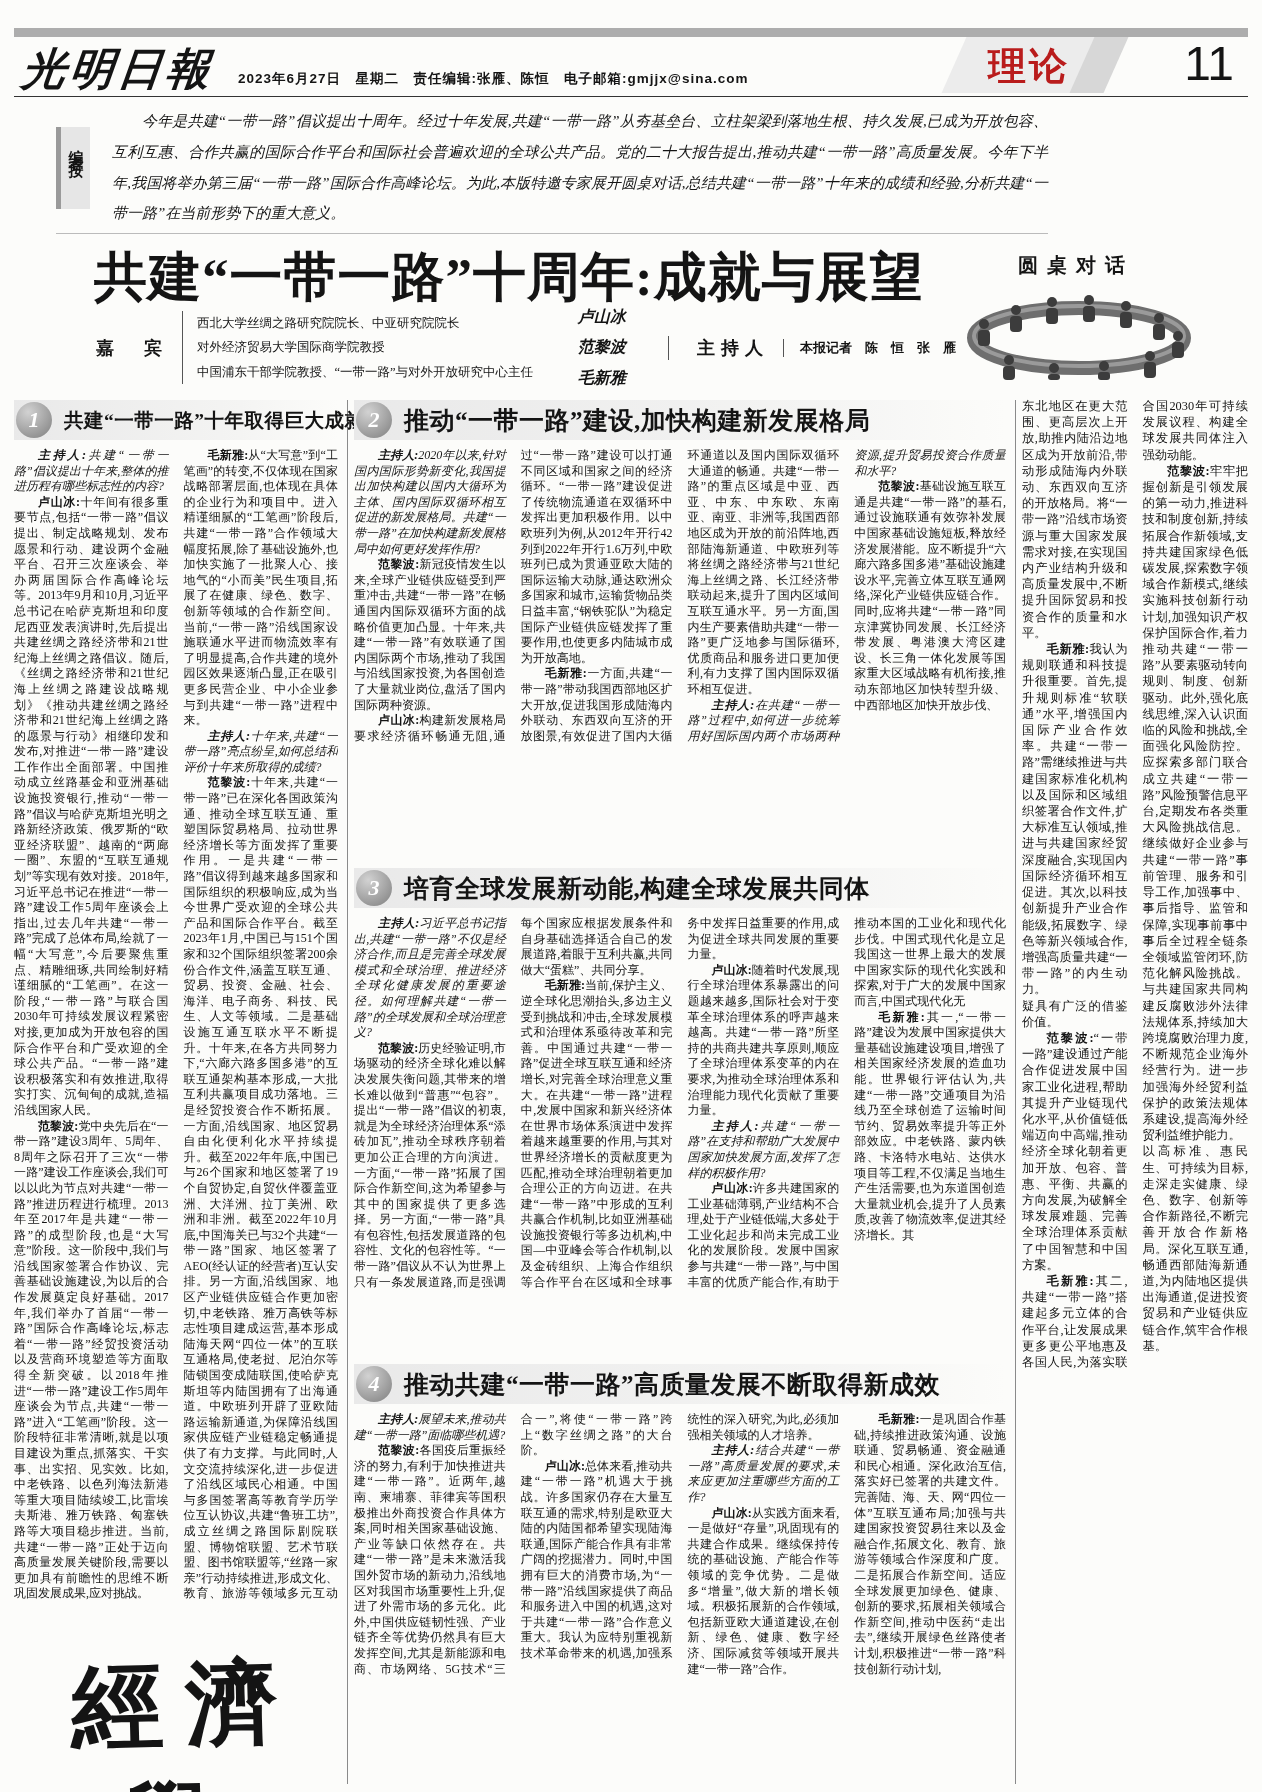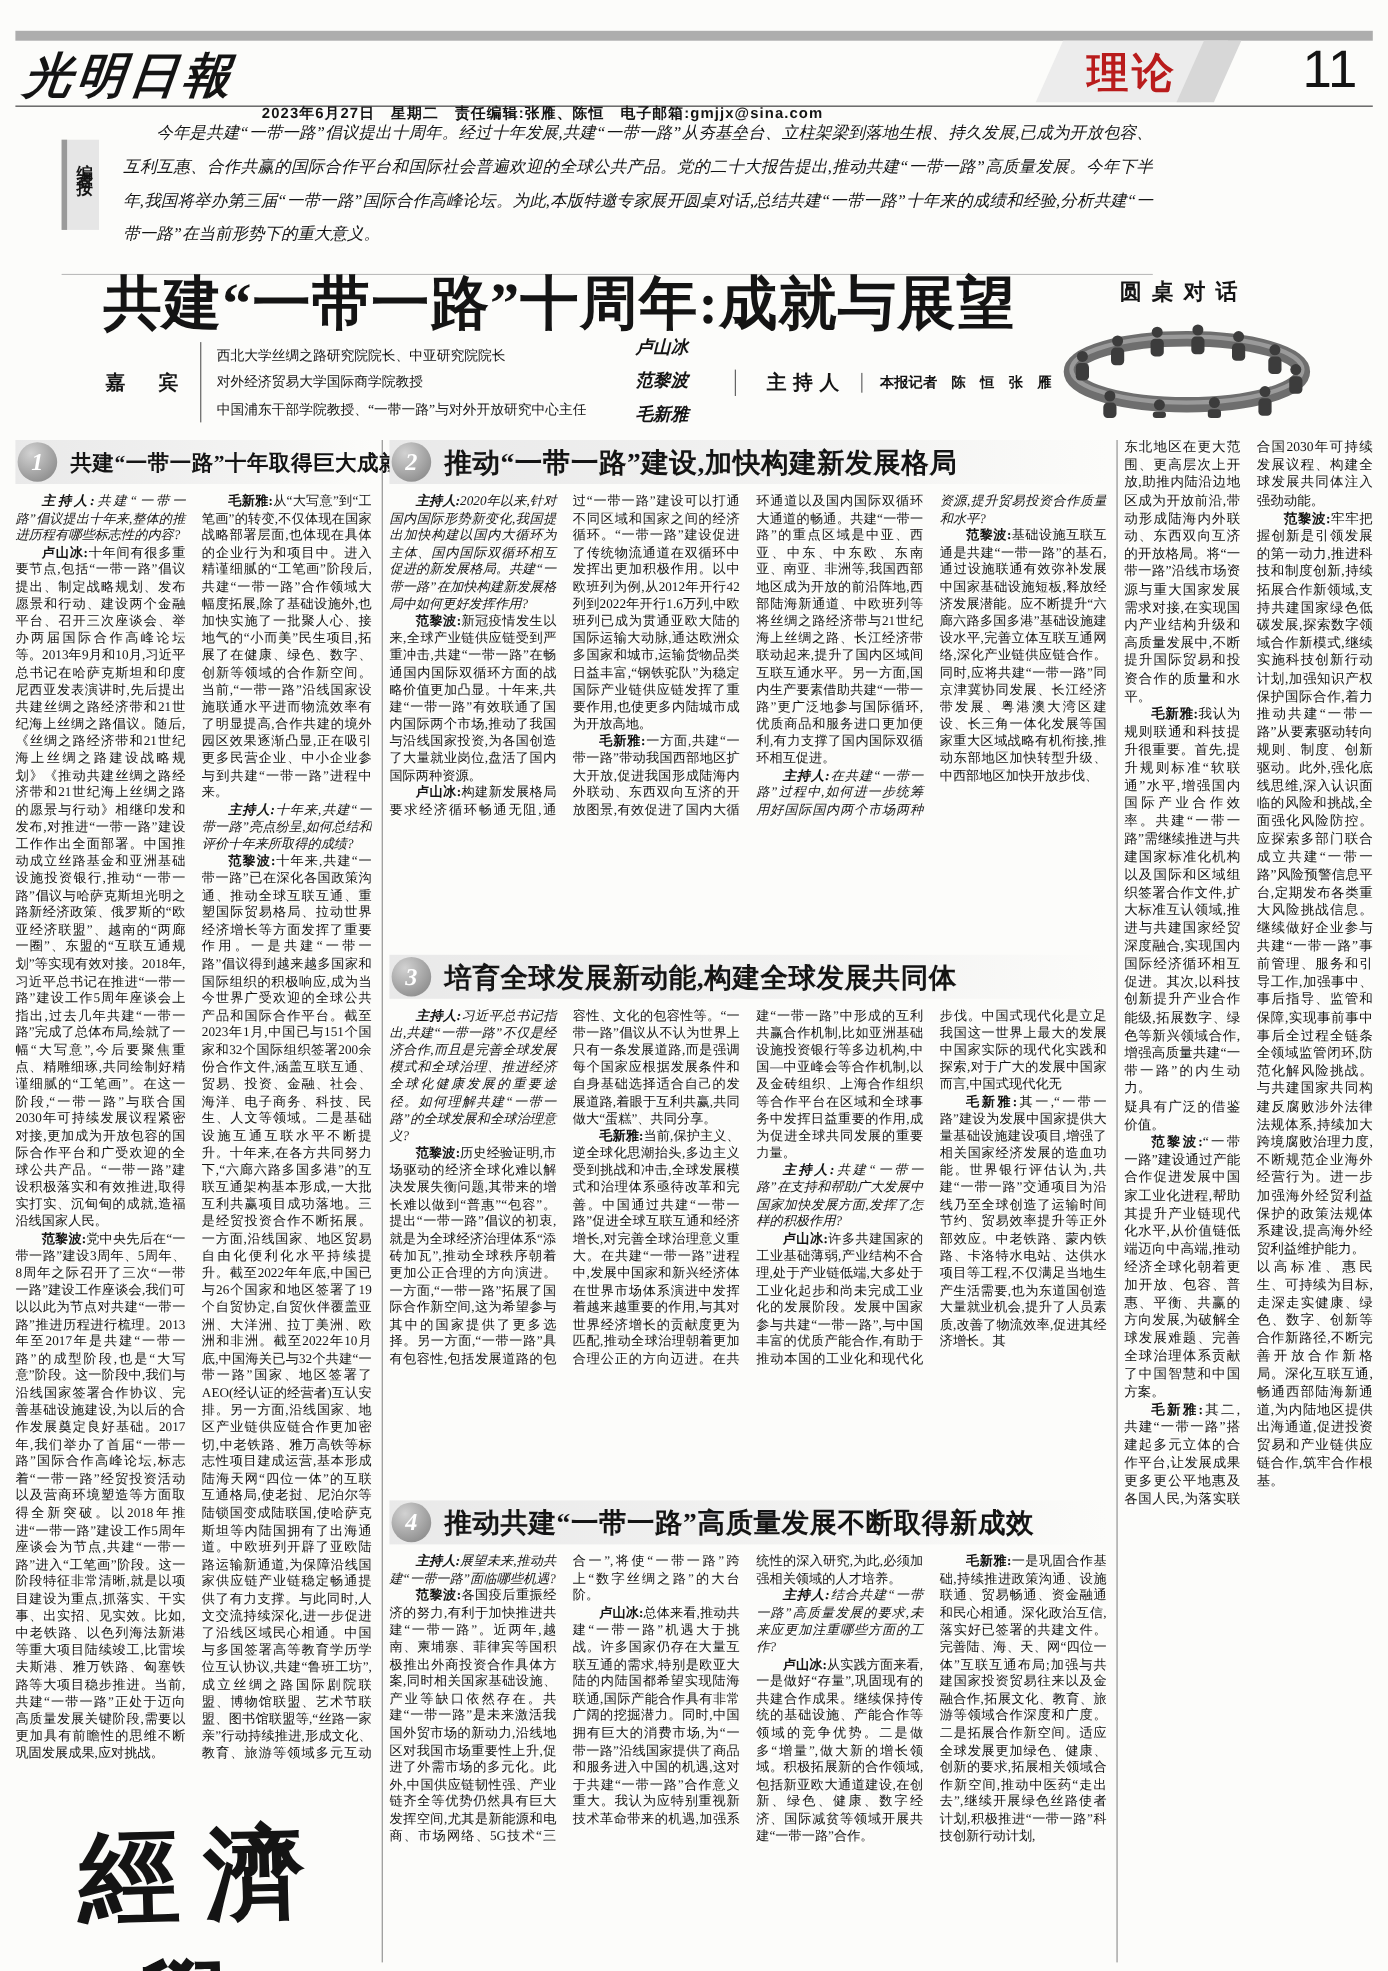--- a/index.html
+++ b/index.html
@@ -3,31 +3,31 @@
 <meta charset="utf-8">
 <style>
   html,body{margin:0;padding:0;background:#d9d9d6;}
   .page{position:relative;width:1262px;height:1792px;margin:0 auto;background:#fcfcfa;
         font-family:"Liberation Serif","DejaVu Serif",serif;color:#141414;overflow:hidden;}
   
   .topbar{position:absolute;top:28px;left:14px;right:14px;height:9px;background:#adadad;}
   .logo{position:absolute;top:40px;left:22px;font-size:44px;font-weight:700;font-style:italic;
         letter-spacing:4px;transform:skewX(-6deg);}
   .dateline{position:absolute;top:70px;left:238px;font-family:"Liberation Sans",sans-serif;
-        font-size:13.5px;font-weight:700;letter-spacing:1px;margin-top:24px;}
+        font-size:13.5px;font-weight:700;letter-spacing:1px;}
   .tagwrap{position:absolute;top:37px;right:118px;width:190px;height:56px;}
   .tag-bg{position:absolute;left:0;top:0;width:150px;height:56px;background:#ececec;transform:skewX(-24deg);}
   .tag-bg2{position:absolute;left:128px;top:0;width:34px;height:56px;background:#d7d7d7;transform:skewX(-24deg);}
   .tag-text{position:absolute;left:34px;top:4px;font-size:38px;font-weight:900;color:#b91c1c;
         font-family:"Liberation Sans",sans-serif;letter-spacing:3px;}
   .pagenum{position:absolute;top:36px;right:28px;font-size:48px;font-family:"Liberation Sans",sans-serif;}
   .header-rule{position:absolute;top:96px;left:14px;right:14px;border-top:1.5px solid #333;}
   
   .ednote{position:absolute;top:106px;left:56px;right:214px;display:flex;align-items:stretch;
-        border-bottom:1px solid #bbb;padding-bottom:20px;}
+        border-bottom:1px solid #bbb;padding-bottom:4px;}
   .ednote-label{writing-mode:vertical-rl;text-orientation:upright;background:#e6e6e6;border-left:5px solid #9a9a9a;
         font-weight:700;font-size:15px;letter-spacing:7px;padding:10px 5px;margin-right:22px;height:62px;align-self:center;}
   .ednote-text{font-size:15px;line-height:2.05;text-align:justify;text-indent:2em;font-style:italic;font-weight:500;}
   
   .headline{position:absolute;top:212px;left:94px;width:830px;font-size:53px;font-weight:900;
         letter-spacing:1px;line-height:1.1;}
   .dialogue-label{position:absolute;top:252px;right:128px;font-size:20px;font-weight:800;letter-spacing:9px;}
   .roundtable{position:absolute;top:276px;right:58px;width:250px;height:104px;}
   
   .participants{position:absolute;top:302px;left:96px;width:860px;display:flex;align-items:center;}
@@ -175,20 +175,21 @@
         </div>
 
       <div class="sec-head">
         <div class="sec-num">3</div>
         <div class="sec-title">培育全球发展新动能,构建全球发展共同体</div>
       </div>
       <div id="sec3-cols" class="cols">
           <p class="para q"><b>主持人:</b>习近平总书记指出,共建“一带一路”不仅是经济合作,而且是完善全球发展模式和全球治理、推进经济全球化健康发展的重要途径。如何理解共建“一带一路”的全球发展和全球治理意义?</p>
           <p class="para"><b>范黎波:</b>历史经验证明,市场驱动的经济全球化难以解决发展失衡问题,其带来的增长难以做到“普惠”“包容”。提出“一带一路”倡议的初衷,就是为全球经济治理体系“添砖加瓦”,推动全球秩序朝着更加公正合理的方向演进。一方面,“一带一路”拓展了国际合作新空间,这为希望参与其中的国家提供了更多选择。另一方面,“一带一路”具有包容性,包括发展道路的包容性、文化的包容性等。“一带一路”倡议从不认为世界上只有一条发展道路,而是强调每个国家应根据发展条件和自身基础选择适合自己的发展道路,着眼于互利共赢,共同做大“蛋糕”、共同分享。</p>
           <p class="para"><b>毛新雅:</b>当前,保护主义、逆全球化思潮抬头,多边主义受到挑战和冲击,全球发展模式和治理体系亟待改革和完善。中国通过共建“一带一路”促进全球互联互通和经济增长,对完善全球治理意义重大。在共建“一带一路”进程中,发展中国家和新兴经济体在世界市场体系演进中发挥着越来越重要的作用,与其对世界经济增长的贡献度更为匹配,推动全球治理朝着更加合理公正的方向迈进。在共建“一带一路”中形成的互利共赢合作机制,比如亚洲基础设施投资银行等多边机构,中国—中亚峰会等合作机制,以及金砖组织、上海合作组织等合作平台在区域和全球事务中发挥日益重要的作用,成为促进全球共同发展的重要力量。</p>
+          <p class="para"><b>卢山冰:</b>随着时代发展,现行全球治理体系暴露出的问题越来越多,国际社会对于变革全球治理体系的呼声越来越高。共建“一带一路”所坚持的共商共建共享原则,顺应了全球治理体系变革的内在要求,为推动全球治理体系和治理能力现代化贡献了重要力量。</p>
           <p class="para q"><b>主持人:</b>共建“一带一路”在支持和帮助广大发展中国家加快发展方面,发挥了怎样的积极作用?</p>
           <p class="para"><b>卢山冰:</b>许多共建国家的工业基础薄弱,产业结构不合理,处于产业链低端,大多处于工业化起步和尚未完成工业化的发展阶段。发展中国家参与共建“一带一路”,与中国丰富的优质产能合作,有助于推动本国的工业化和现代化步伐。中国式现代化是立足我国这一世界上最大的发展中国家实际的现代化实践和探索,对于广大的发展中国家而言,中国式现代化无</p>
           <p class="para"><b>毛新雅:</b>其一,“一带一路”建设为发展中国家提供大量基础设施建设项目,增强了相关国家经济发展的造血功能。世界银行评估认为,共建“一带一路”交通项目为沿线乃至全球创造了运输时间节约、贸易效率提升等正外部效应。中老铁路、蒙内铁路、卡洛特水电站、达供水项目等工程,不仅满足当地生产生活需要,也为东道国创造大量就业机会,提升了人员素质,改善了物流效率,促进其经济增长。其</p>
         </div>
 
       <div class="sec-head">
         <div class="sec-num">4</div>
         <div class="sec-title">推动共建“一带一路”高质量发展不断取得新成效</div>
       </div>
       <div id="sec4-cols" class="cols">

